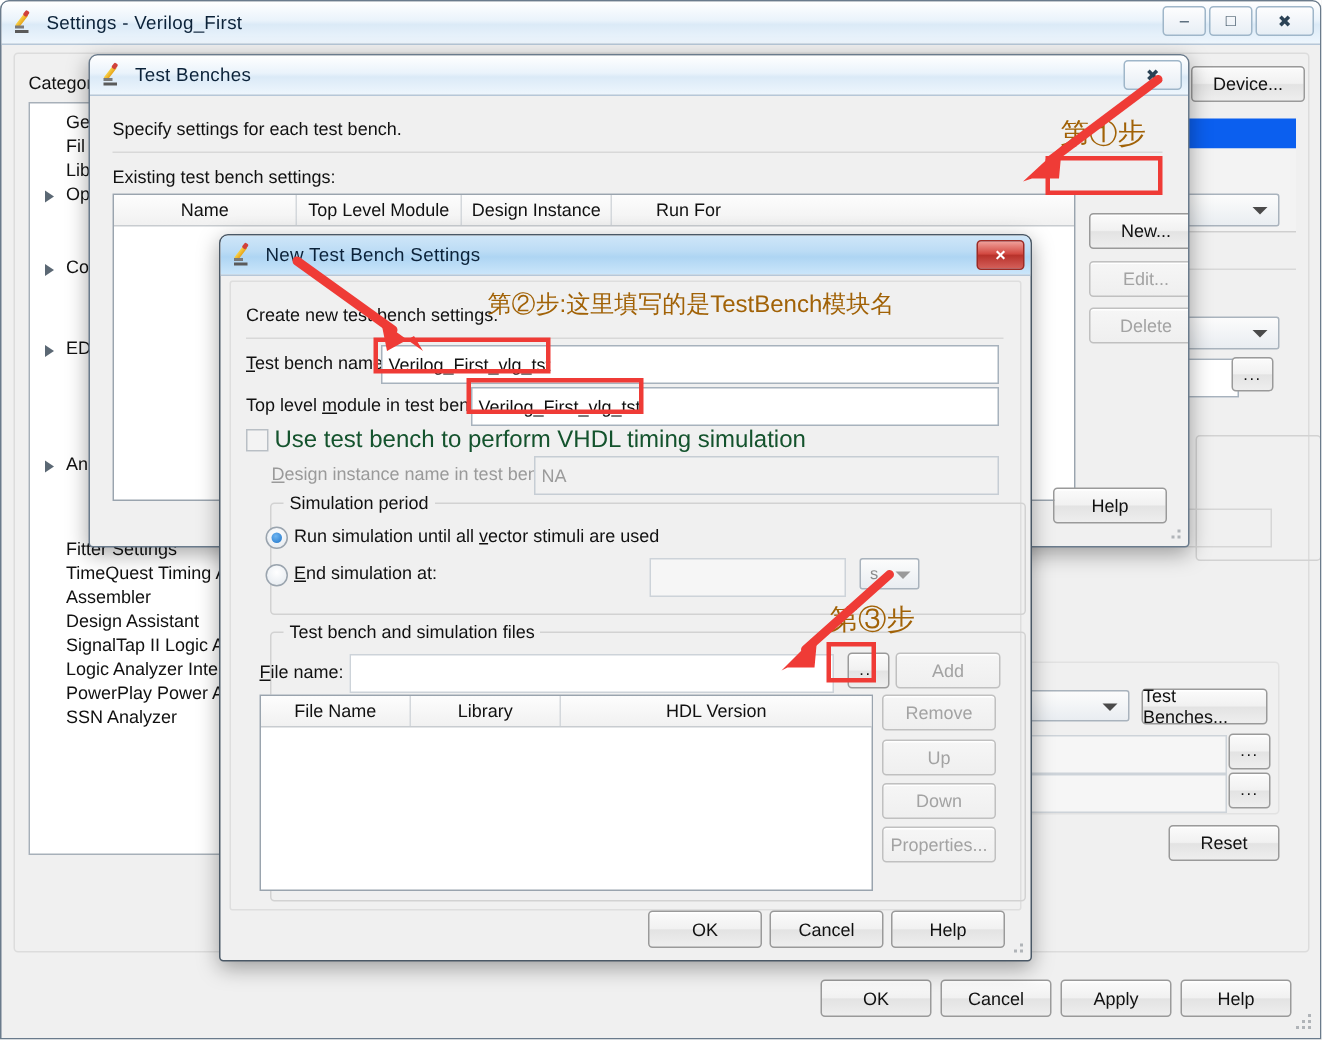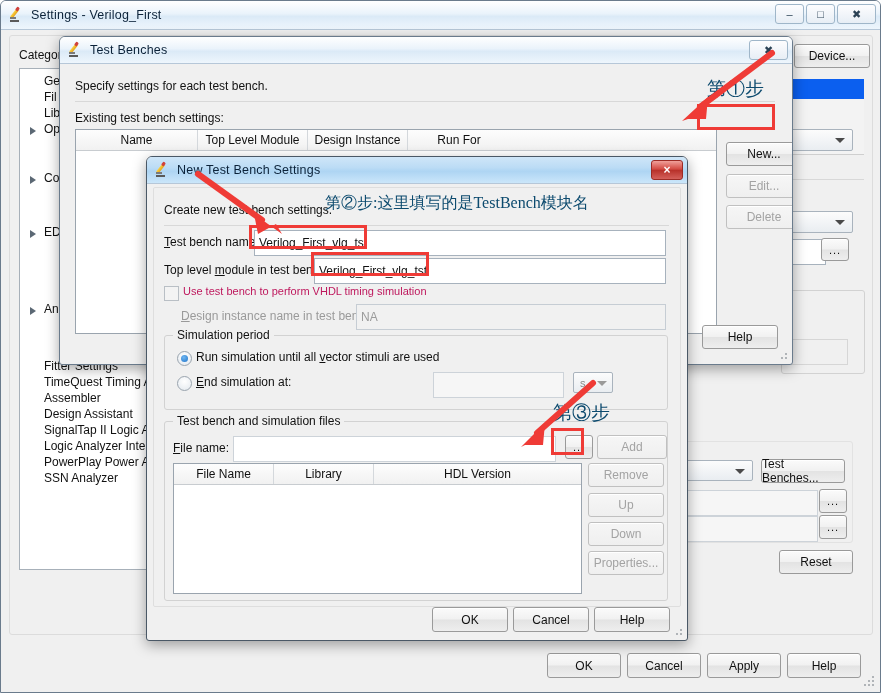--- a/index.html
+++ b/index.html
@@ -99,21 +99,21 @@
   }
   .combo .arrow{
     position:absolute;right:7px;top:50%;margin-top:-2px;
     width:0;height:0;border-left:5px solid transparent;border-right:5px solid transparent;
     border-top:5px solid #4a4a4a;
   }
   .combo .cval{position:absolute;left:6px;top:50%;transform:translateY(-50%);
     font-size:11px;color:#8a8a8a;}
 
   .groupbox{
-    position:absolute;border:1px solid #d2d2d2;border-radius:3px;
+    position:absolute;border:1px solid #d2d2d2;border-radius:3px;margin-left:16px;
   }
   .groupbox>.gtitle{
     position:absolute;top:-8px;left:8px;background:#f0f0f0;padding:0 4px;
     font-size:12px;color:#111;white-space:nowrap;
   }
 
   .radio{position:absolute;width:13px;height:13px;border-radius:50%;
     border:1px solid #9aa4ae;background:radial-gradient(circle at 50% 35%,#fff,#e2e8ee);}
   .radio.on:after{content:"";position:absolute;left:3px;top:3px;width:7px;height:7px;
     border-radius:50%;background:radial-gradient(circle at 40% 35%,#6fb6f2,#1f74c8);}
@@ -128,22 +128,22 @@
     background:linear-gradient(to bottom,#fdfdfd,#f1f1f1);}
   .tbl .th{
     display:flex;align-items:center;justify-content:center;
     font-size:12px;color:#111;border-right:1px solid #d4d8dc;box-sizing:border-box;
     height:100%;
   }
   .tbl .th:last-child{border-right:none;}
 
   
   .redbox{position:absolute;border:3px solid #ef3b36;box-sizing:border-box;}
-  .redtext{position:absolute;color:#0c4a6e;white-space:nowrap;
-    font-family:Liberation Serif, serif;}
+  .redtext{position:absolute;color:#a16207;white-space:nowrap;
+    font-family:Liberation Sans, sans-serif;}
   .arrowsvg{position:absolute;pointer-events:none;}
 
   
   .tree-item{position:absolute;font-size:12px;color:#111;white-space:nowrap;}
   .tri{position:absolute;width:0;height:0;
     border-top:4px solid transparent;border-bottom:4px solid transparent;
     border-left:6px solid #5b6874;}
   .resizer{position:absolute;width:12px;height:12px;}
   .resizer span{position:absolute;width:2px;height:2px;background:#b0b4b8;}
 </style>
@@ -321,21 +321,21 @@
     <span style="text-decoration:underline;">T</span><span>est bench name:</span>
   </div>
   <div class="field" style="left:107px;top:73px;width:412px;height:21px;">Verilog_First_vlg_tst</div>
 
   <div class="abs" style="left:17px;top:106px;font-size:12px;color:#111;">
     Top level <span style="text-decoration:underline;">m</span>odule in test bench:
   </div>
   <div class="field" style="left:167px;top:101px;width:352px;height:21px;">Verilog_First_vlg_tst</div>
 
   <div class="checkbox" style="left:17px;top:129px;"></div>
-  <div class="abs" style="left:36px;top:128px;font-size:11px;color:#be185d;">Use test bench to perform VHDL timing simulation</div>
+  <div class="abs" style="left:36px;top:128px;font-size:16px;color:#14532d;">Use test bench to perform VHDL timing simulation</div>
 
   <div class="abs" style="left:34px;top:152px;font-size:12px;color:#9a9a9a;">
     <span style="text-decoration:underline;">D</span>esign instance name in test bench:
   </div>
   <div class="field dis" style="left:209px;top:147px;width:310px;height:21px;">NA</div>
 
   <div class="groupbox" style="left:17px;top:178px;width:502px;height:73px;">
     <span class="gtitle">Simulation period</span>
   </div>
   <div class="radio on" style="left:30px;top:194px;"></div>

